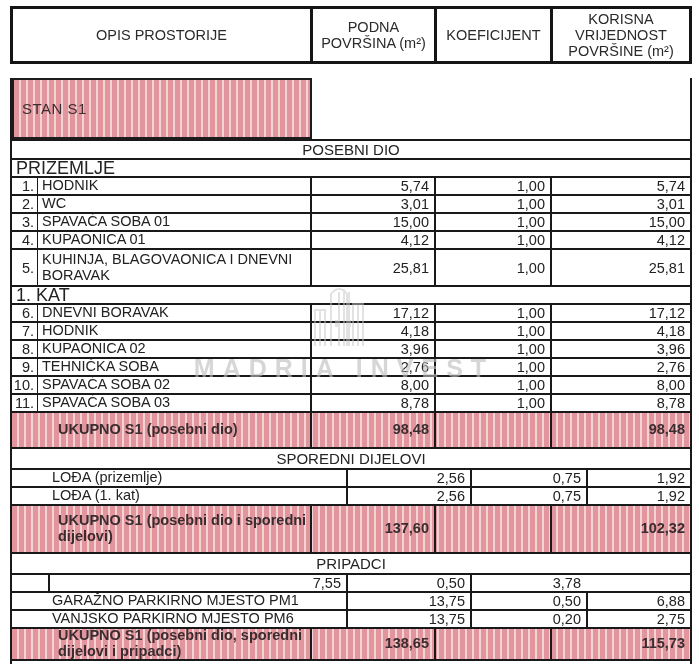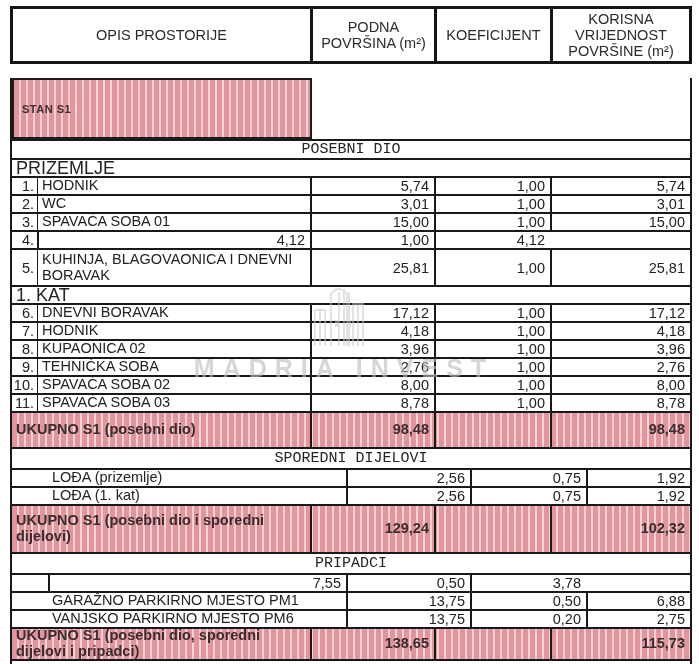--- a/index.html
+++ b/index.html
@@ -27,41 +27,41 @@
   }
   .row{box-sizing:border-box;border-bottom:2px solid #191919;position:relative;}
   .stripes{
     background:repeating-linear-gradient(to right,#e2959c 0 5px,#f5d2d4 5px 7px);
   }
   
   .row-stan{height:61px;border-bottom:none;background:#fff;}
   .stan-block{
     width:300px;height:61px;box-sizing:border-box;border:2px solid #1c1c1c;
     display:flex;align-items:center;padding-left:8px;
-    font-weight:700;font-size:11px;color:#3c2e31;letter-spacing:.5px;
+    font-weight:400;font-size:15px;color:#3c2e31;letter-spacing:.5px;
   }
   
   .row-sec{height:21px;display:flex;align-items:center;justify-content:center;
-    font-size:15px;color:#242424;font-family:Liberation Mono, monospace;}
+    font-size:15px;color:#242424;}
   .row-posebni{border-top:2px solid #191919;}
   .row-floor{height:18px;display:flex;align-items:center;padding-left:4px;
     font-size:18px;color:#242424;}
   
   .row-data{display:grid;grid-template-columns:25px 273px 124px 116px 1fr;height:18px;}
   .row-data.tall{height:37px;}
   .cell{display:flex;align-items:center;box-sizing:border-box;font-size:14.5px;overflow:hidden;}
   .c-num{justify-content:flex-end;padding-right:3px;}
   .c-name{border-left:1px solid #191919;padding-left:4px;line-height:1.1;}
   .c-name.nonum{border-left:none;}
   .c-val{border-left:2px solid #191919;justify-content:flex-end;padding-right:5px;}
   .row-data.nonum{grid-template-columns:298px 124px 116px 1fr;padding-left:36px;}
   
   .row-total{display:grid;grid-template-columns:298px 124px 116px 1fr;}
   .row-total .cell{font-size:14.5px;font-weight:700;color:#3a2c2f;line-height:1.08;}
-  .row-total .c-name{border-left:none;}
+  .row-total .c-name{border-left:none;margin-left:42px;}
   .t1{height:36px;}  .t2{height:48px;}  .t3{height:32px;}
   
   .wm{
     position:absolute;left:164px;top:280px;width:360px;z-index:4;
     pointer-events:none;text-align:center;
   }
   .wm-icon{display:block;margin:0 auto;opacity:.5;}
   .wm-text{
     margin-top:4px;font-size:25px;font-weight:700;letter-spacing:8px;
     color:#bdbdbd;opacity:.62;white-space:nowrap;
@@ -108,20 +108,21 @@
   </div>
   <div class="row row-data">
     <div class="cell c-num">3.</div>
     <div class="cell c-name">SPAVAĆA SOBA 01</div>
     <div class="cell c-val">15,00</div>
     <div class="cell c-val">1,00</div>
     <div class="cell c-val">15,00</div>
   </div>
   <div class="row row-data">
     <div class="cell c-num">4.</div>
+    <div class="cell c-name">KUPAONICA 01</div>
     <div class="cell c-val">4,12</div>
     <div class="cell c-val">1,00</div>
     <div class="cell c-val">4,12</div>
   </div>
   <div class="row row-data tall">
     <div class="cell c-num">5.</div>
     <div class="cell c-name">KUHINJA, BLAGOVAONICA I DNEVNI BORAVAK</div>
     <div class="cell c-val">25,81</div>
     <div class="cell c-val">1,00</div>
     <div class="cell c-val">25,81</div>
@@ -189,21 +190,21 @@
   </div>
   <div class="row row-data nonum">
     <div class="cell c-name nonum">LOĐA (1. kat)</div>
     <div class="cell c-val">2,56</div>
     <div class="cell c-val">0,75</div>
     <div class="cell c-val">1,92</div>
   </div>
 
   <div class="row row-total t2 stripes">
     <div class="cell c-name">UKUPNO S1 (posebni dio i sporedni dijelovi)</div>
-    <div class="cell c-val">129,24</div>
+    <div class="cell c-val">137,60</div>
     <div class="cell c-val"></div>
     <div class="cell c-val">102,32</div>
   </div>
 
   <div class="row row-sec">PRIPADCI</div>
 
   <div class="row row-data nonum">
     <div class="cell c-val">7,55</div>
     <div class="cell c-val">0,50</div>
     <div class="cell c-val">3,78</div>

